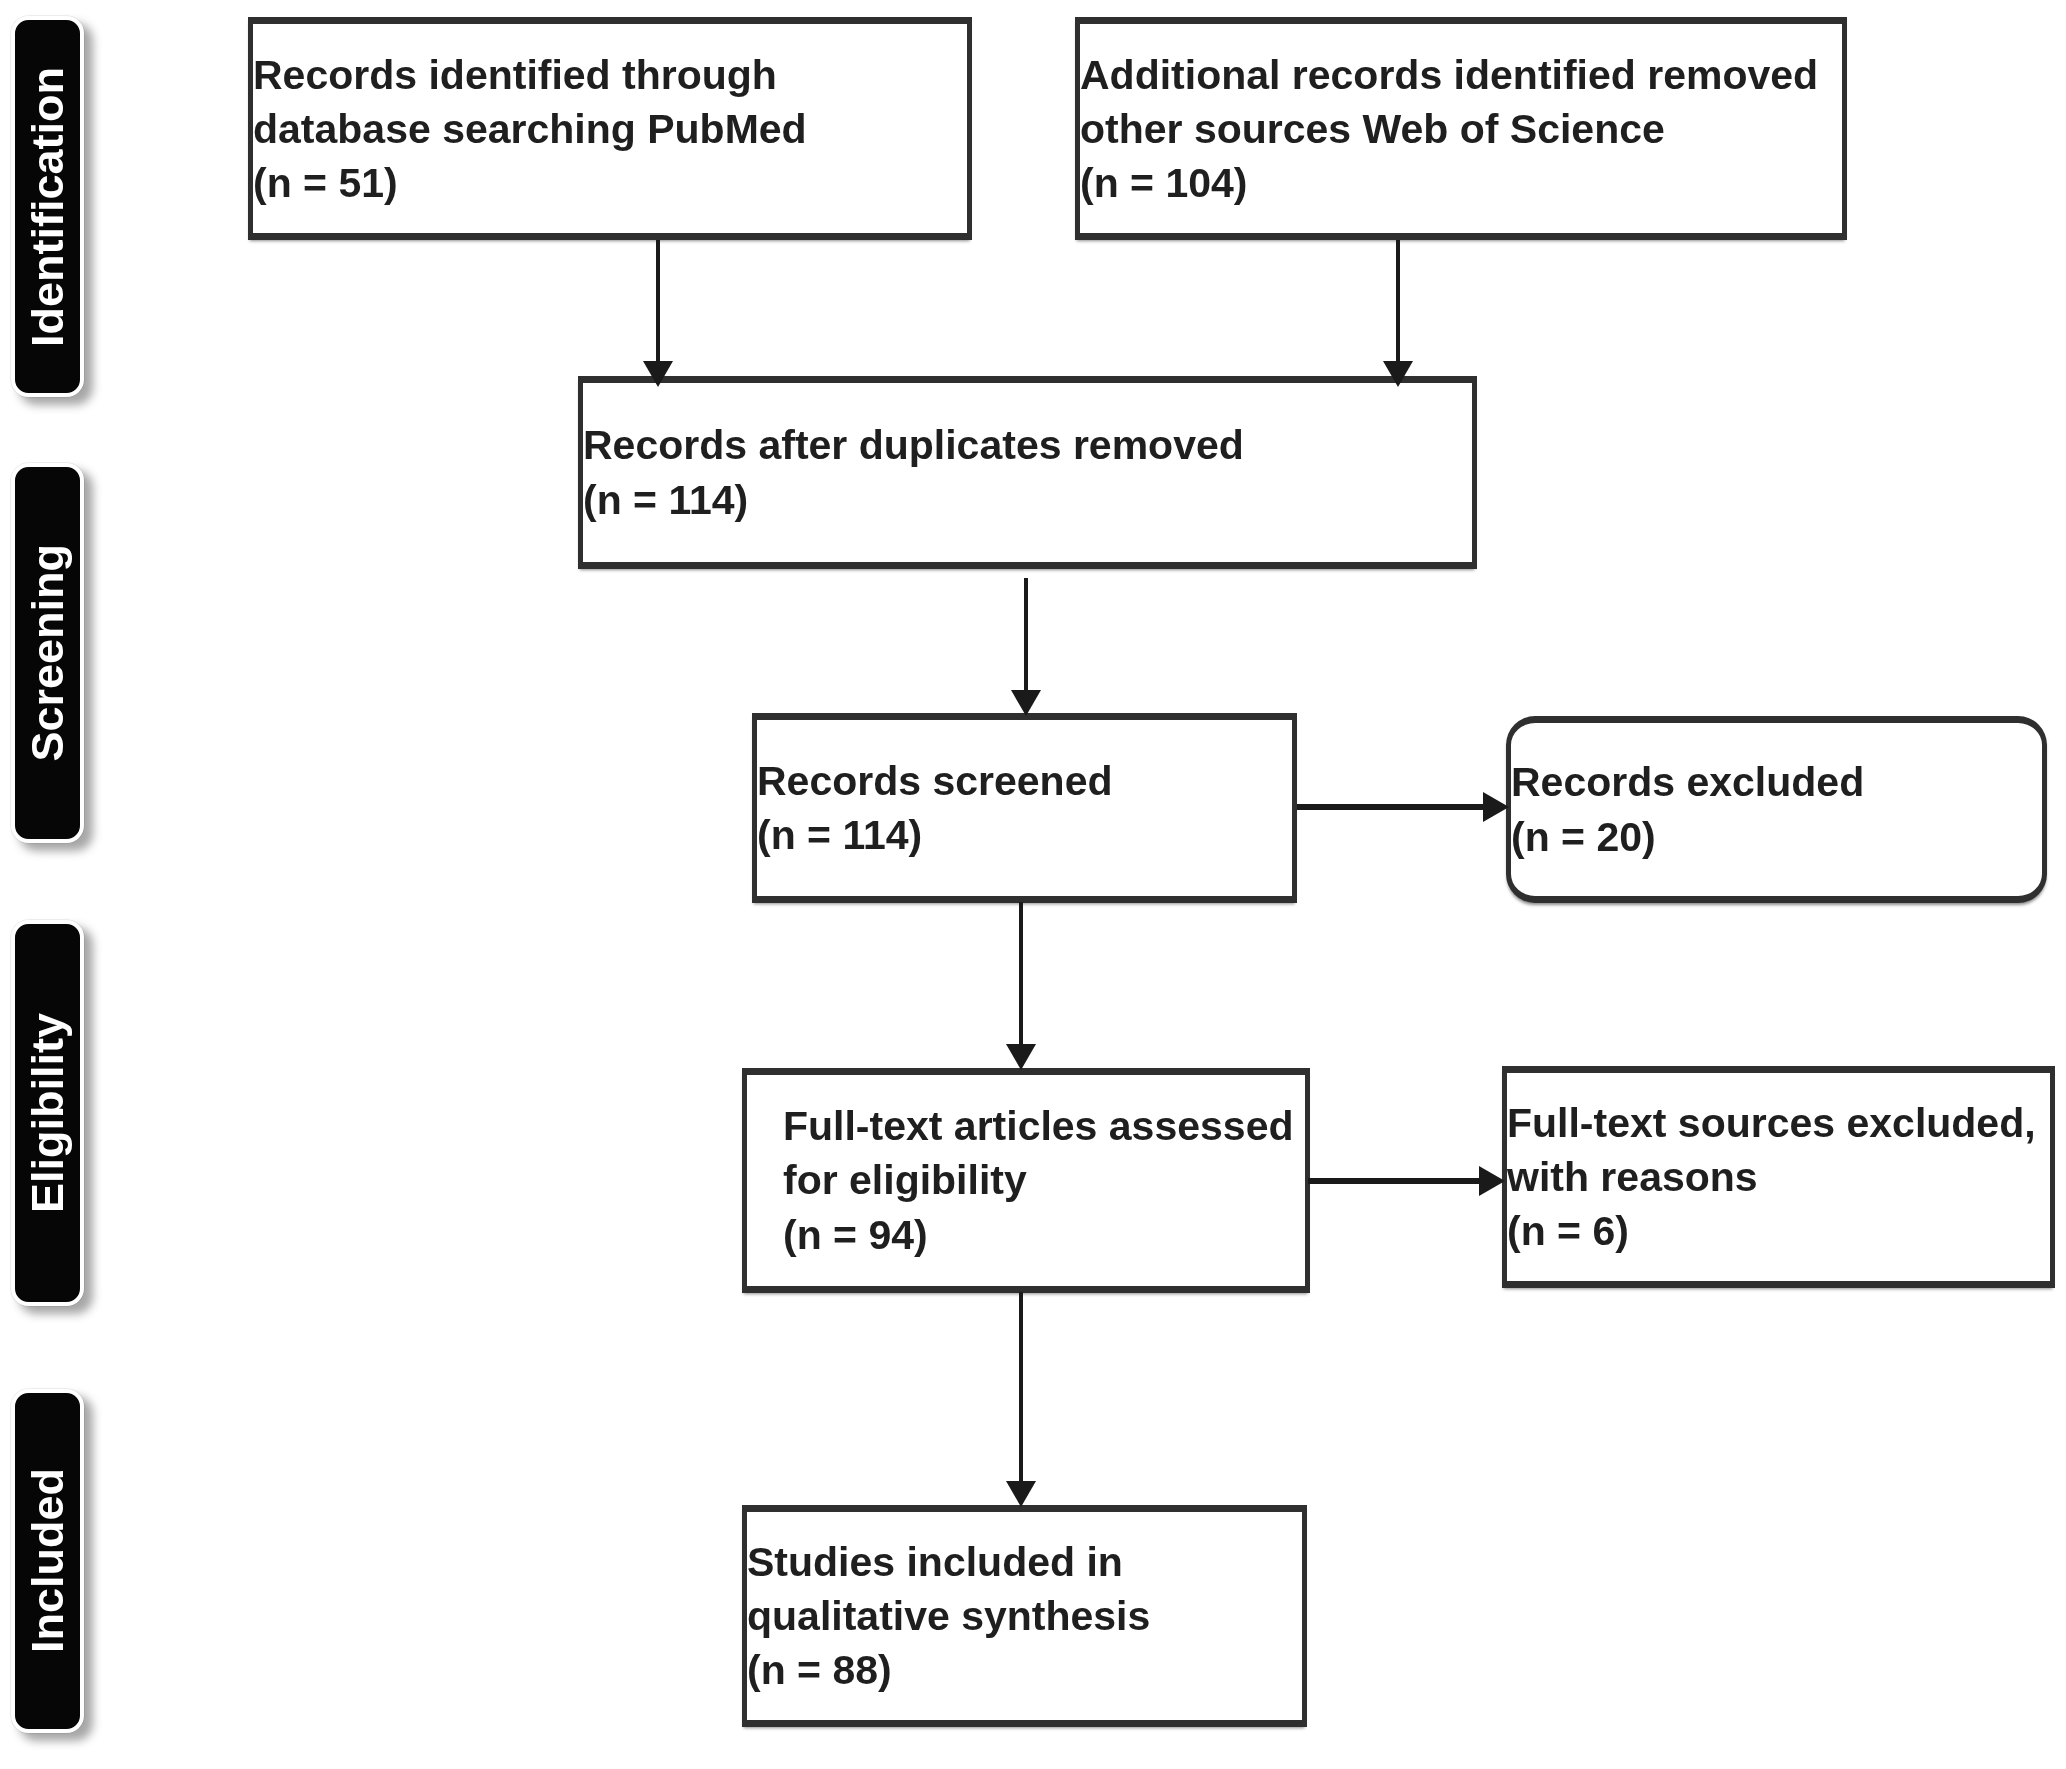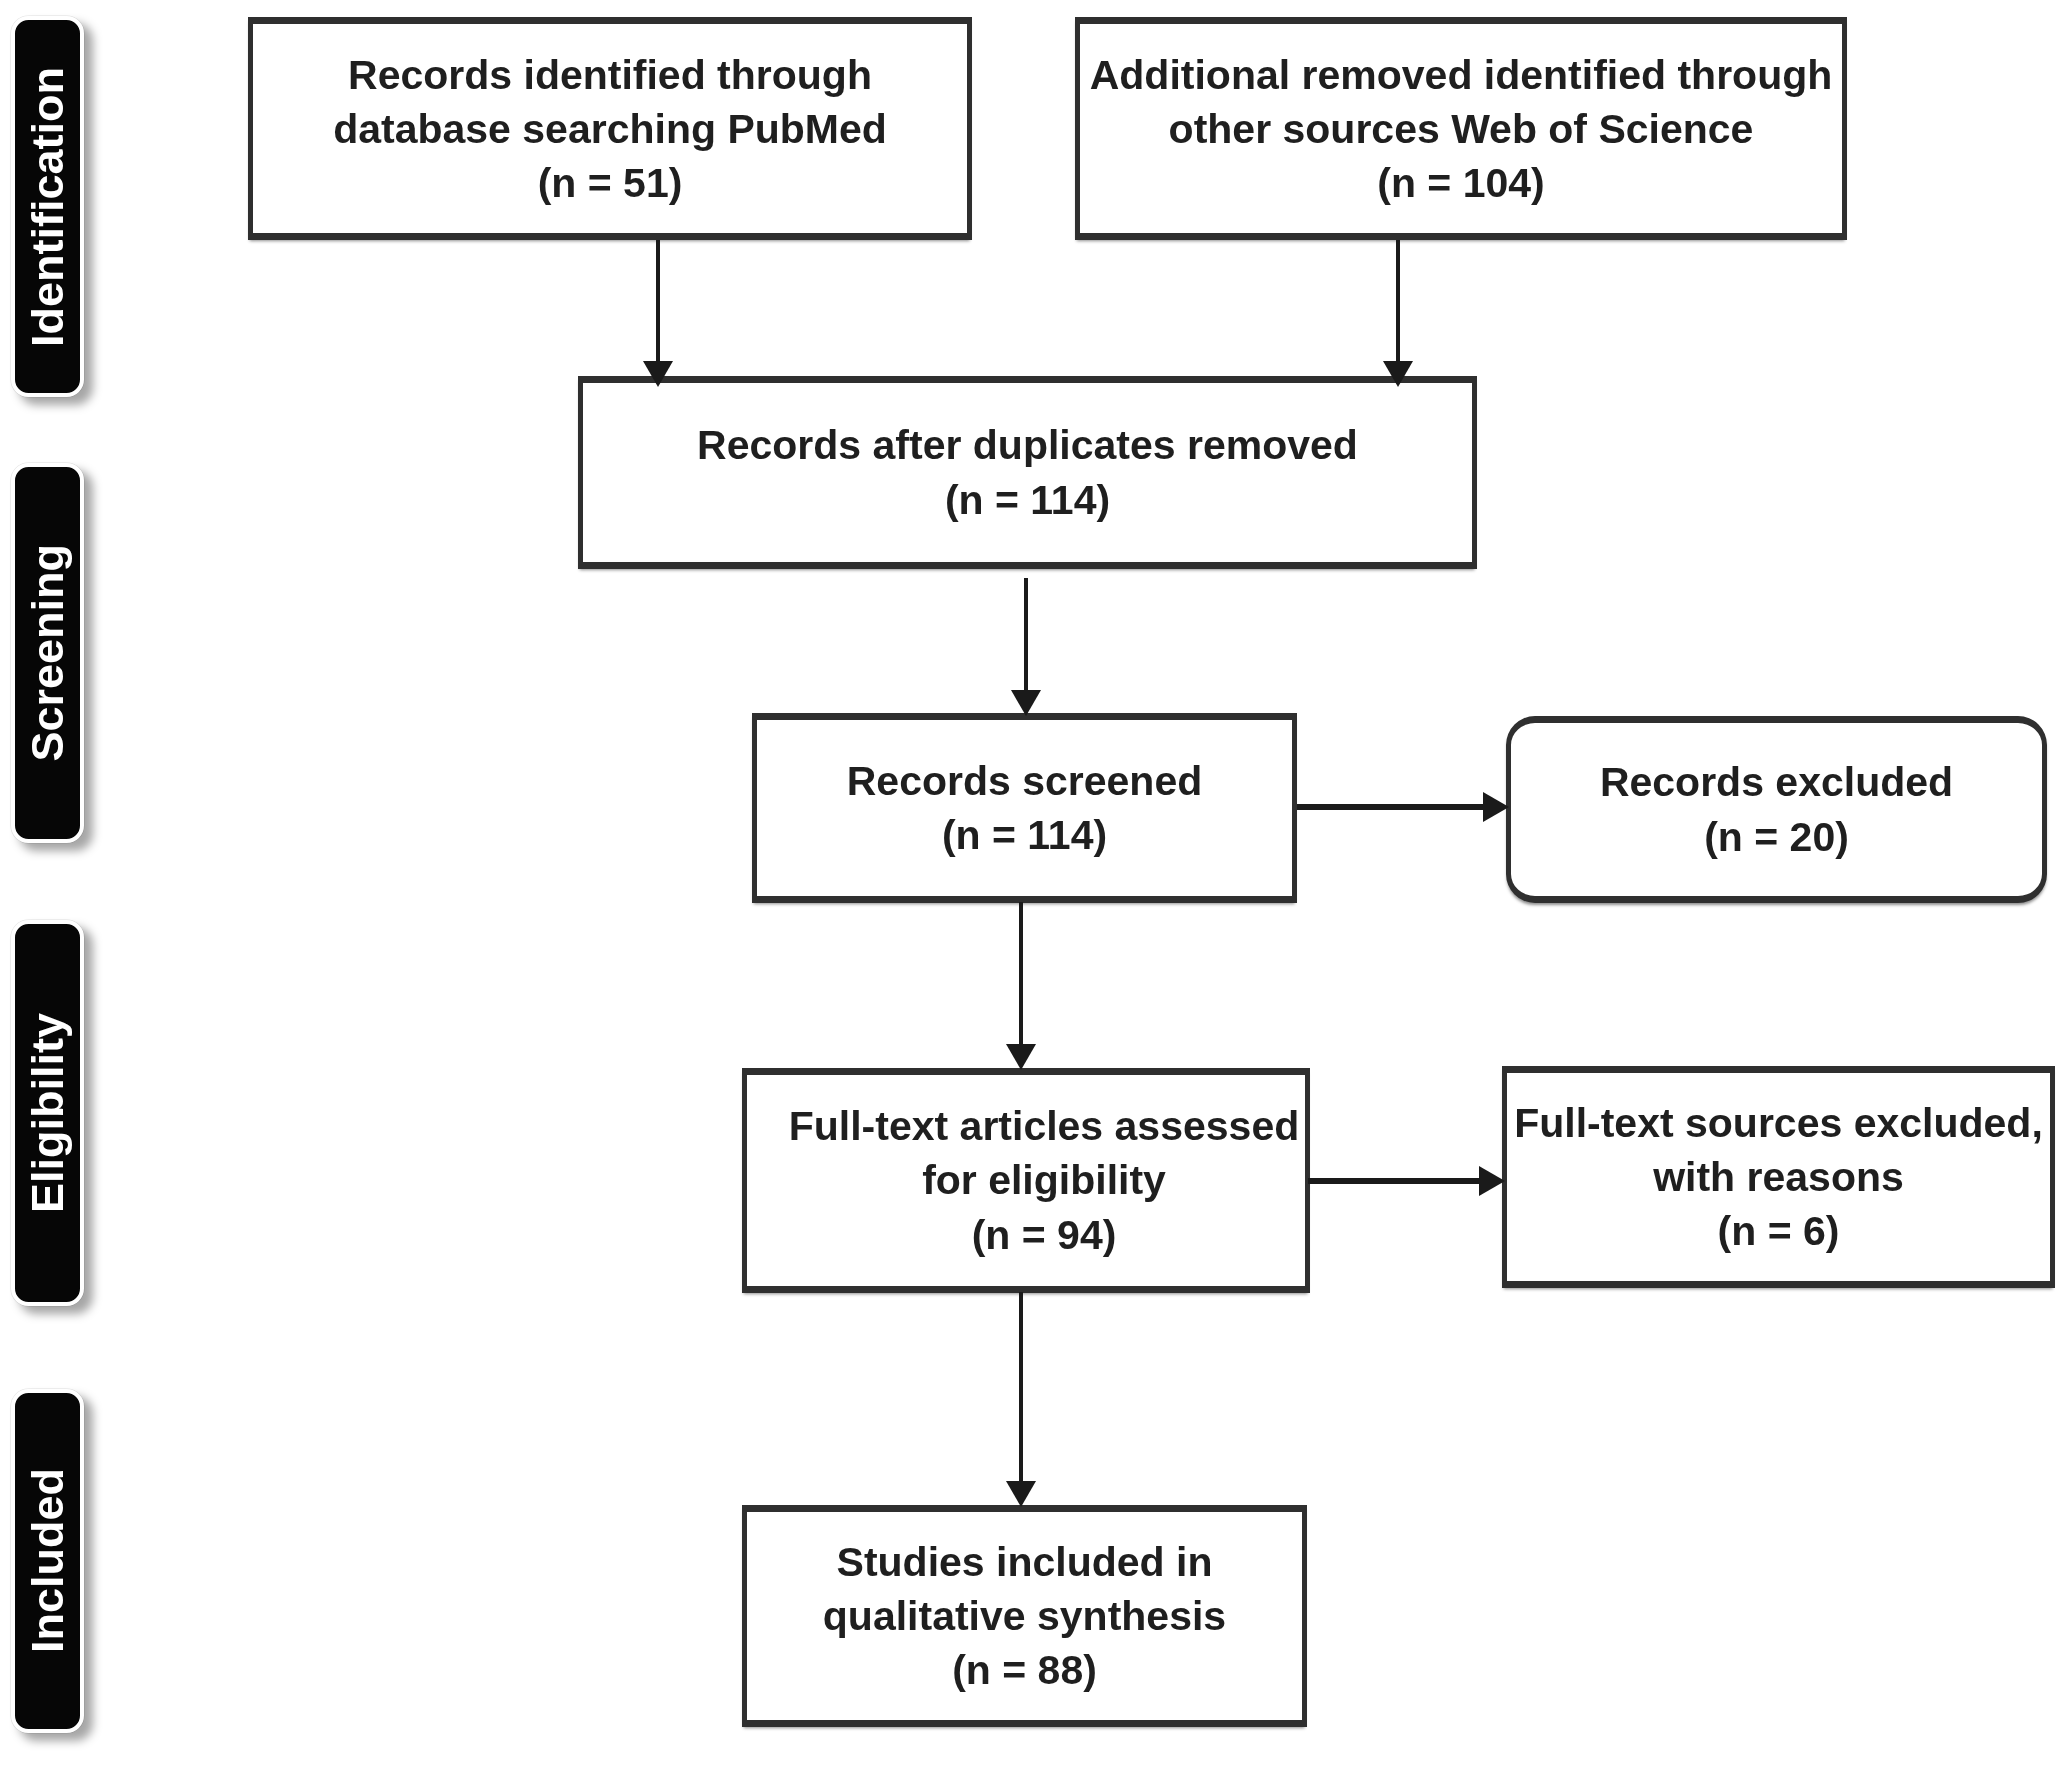--- a/index.html
+++ b/index.html
@@ -41,21 +41,21 @@
 
   
   .node {
     position: absolute;
     background: #ffffff;
     border: solid #2f2f2f;
     border-width: 7.5px 5px;
     box-sizing: border-box;
     display: flex;
     flex-direction: column;
-    align-items: center;
+    align-items: flex-start;
     justify-content: center;
     text-align: center;
     box-shadow: 0 3.1px 3.1px -1.9px rgba(0,0,0,0.45);
   }
   .node .line {
     font-size: 41px;
     font-weight: bold;
     line-height: 1.32;
     color: #1f1f1f;
     white-space: nowrap;
@@ -135,21 +135,21 @@
     <span class="stage-text">Included</span>
   </div>
 
   <div class="node" style="left:248px;top:17.4px;width:724px;height:223px;">
     <div class="line">Records identified through</div>
     <div class="line">database searching PubMed</div>
     <div class="line">(n = 51)</div>
   </div>
 
   <div class="node" style="left:1075px;top:17.4px;width:772px;height:223px;">
-    <div class="line">Additional removed identified through</div>
+    <div class="line">Additional records identified removed</div>
     <div class="line">other sources Web of Science</div>
     <div class="line">(n = 104)</div>
   </div>
 
   <div class="node" style="left:578px;top:376px;width:899px;height:193px;">
     <div class="line">Records after duplicates removed</div>
     <div class="line">(n = 114)</div>
   </div>
 
   <div class="node" style="left:752px;top:713px;width:545px;height:190px;">

